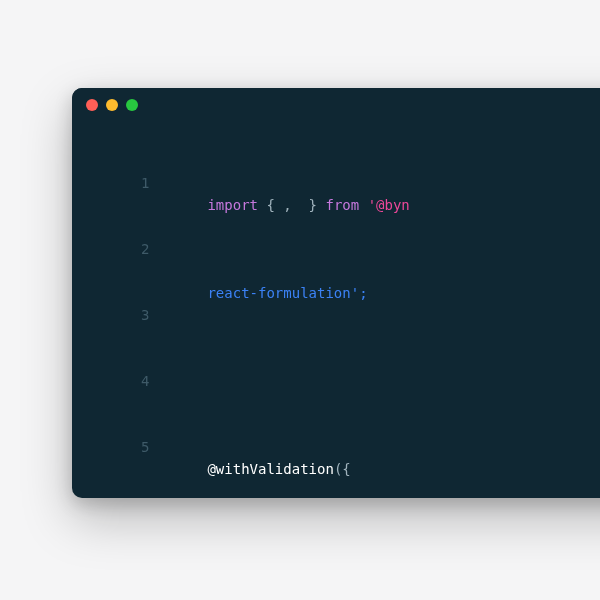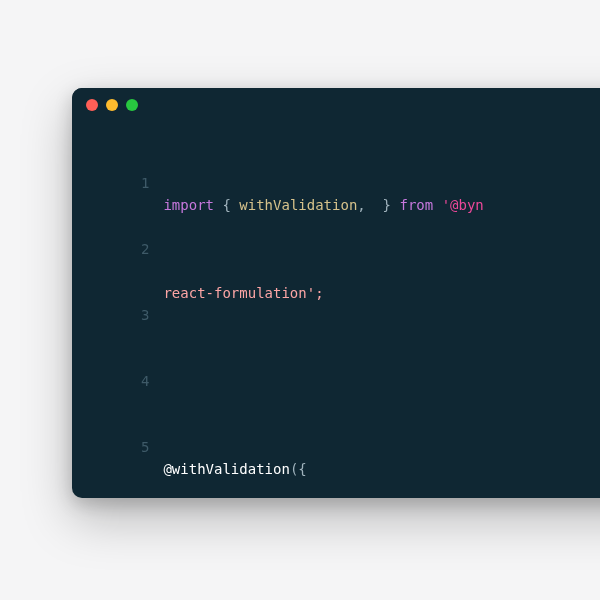--- a/index.html
+++ b/index.html
@@ -52,30 +52,31 @@
   .gutter {
     text-align: right;
     color: #3e5a68;
     padding: 0 14px 0 10px;
     user-select: none;
     min-width: 42px;
   }
   .code {
     color: #c9d7de;
     padding-right: 20px;
+    margin-left: 44px;
   }
   .line { height: 22px; }
   .code .line { display: flex; }
 
   
   .kw    { color: #c678dd; }   
   .punc  { color: #9fb2bc; }   
   .ident { color: #d6c28b; }   
   .str   { color: #ec4899; text-align: right; }   
-  .pkg   { color: #fca5a5; }   
+  .pkg   { color: #3b82f6; }   
   .deco  { color: #ffffff; }
 </style>
 </head>
 <body>
 
 <div class="stage">
   <div class="window">
 
     <div class="titlebar">
       <span class="dot red"></span>
@@ -101,21 +102,20 @@
         
         
         
       </div>
 
       <div class="code">
 
         <div class="line">
           <span class="kw">import</span>
           <span class="punc"> { </span>
-          <span class="ident">withValidation</span>
           <span class="punc">, </span>
           <span class="punc"> } </span>
           <span class="kw">from </span>
           <span class="str">'@byn</span>
         </div>
 
         <div class="line">
           <span class="pkg">react-formulation';</span>
         </div>
 

